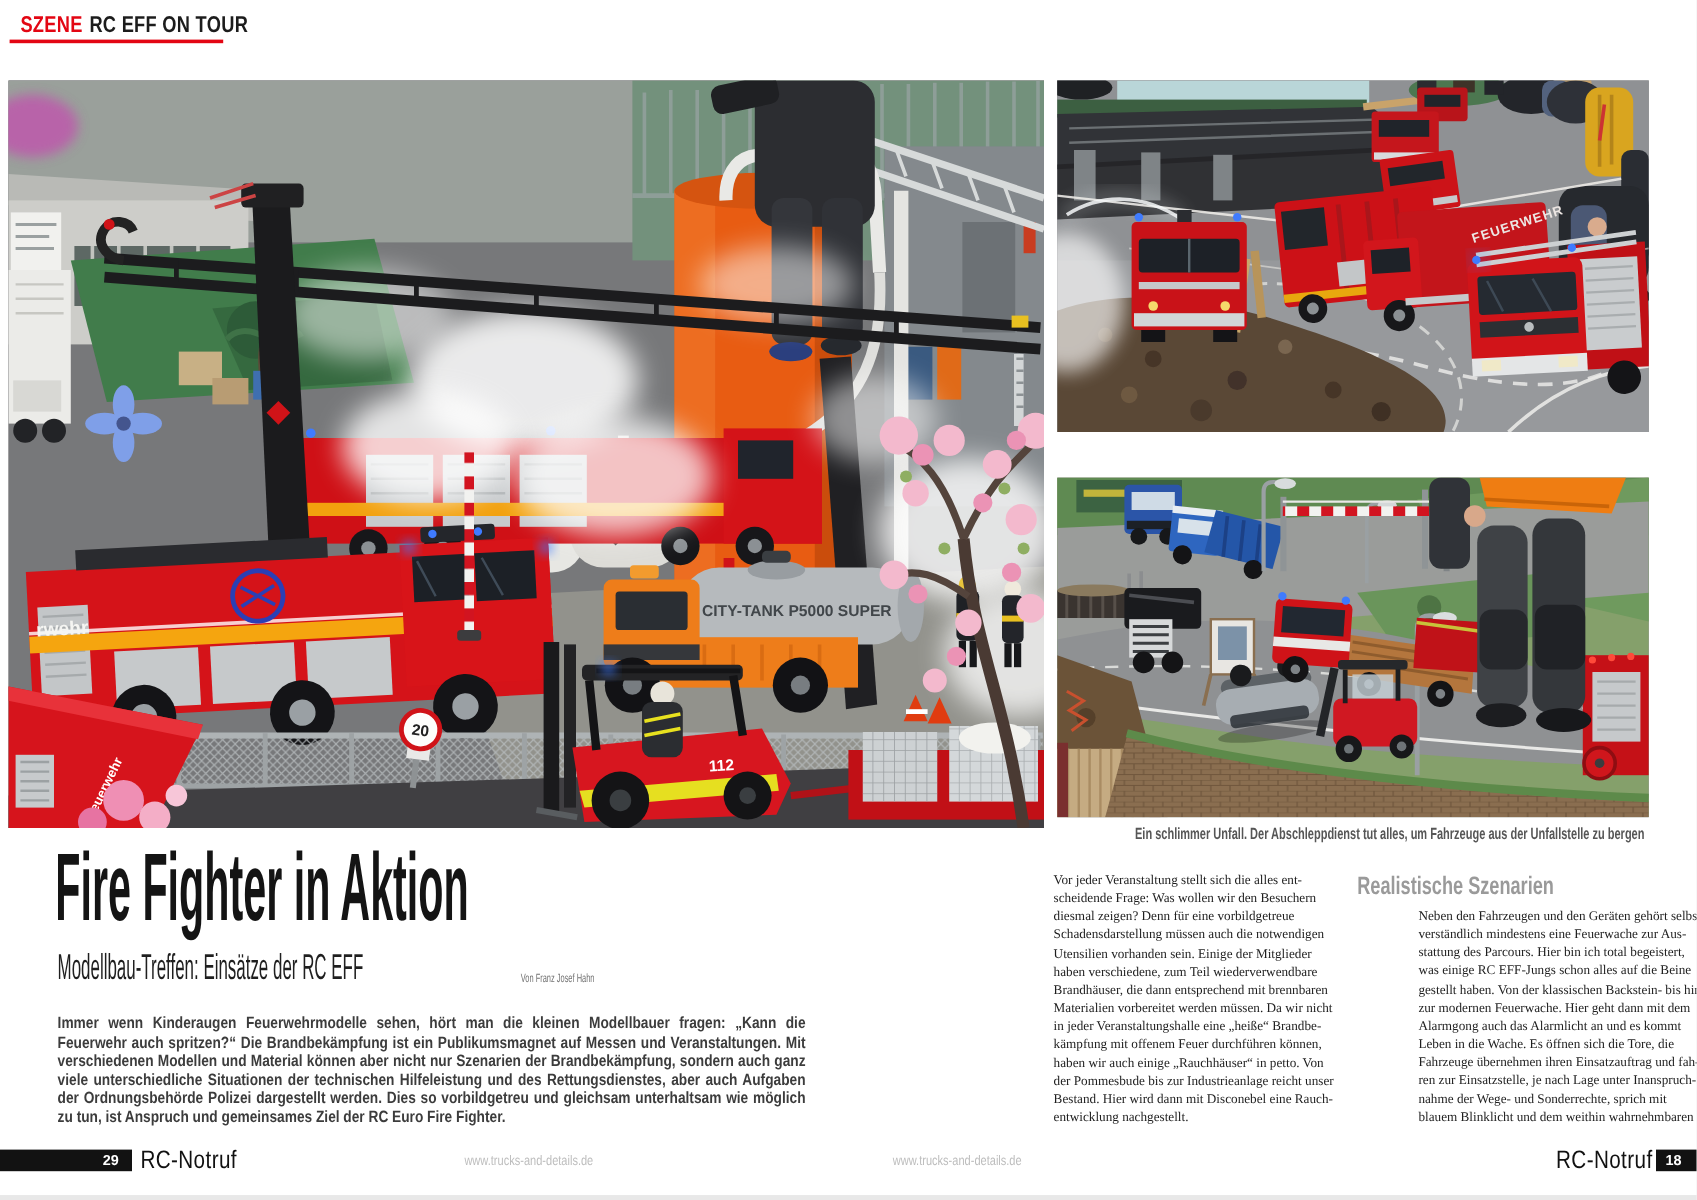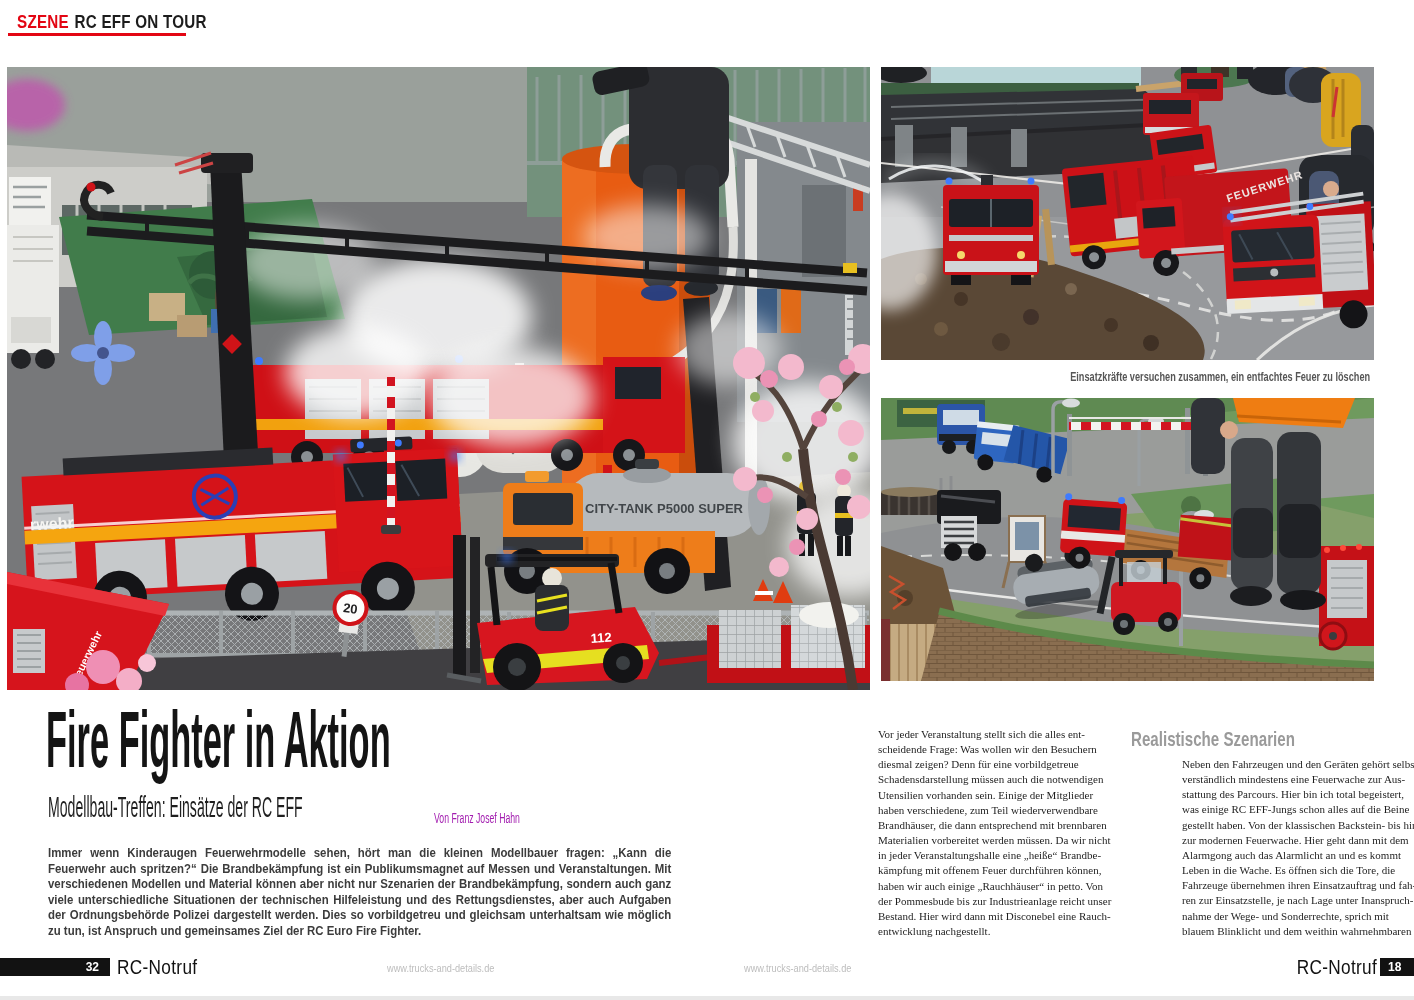--- a/index.html
+++ b/index.html
@@ -15,21 +15,21 @@
   
   .photo{background:#888;}
   .photo svg{display:block;width:100%;height:100%;}
   .cap{text-align:right;font-size:13.5px;font-weight:700;color:#565656;}
   .cap .cxr{transform:scaleX(.68);}
   
   .headline{left:46px;top:700px;font-size:80px;font-weight:700;color:#141414;line-height:1;}
   .headline .cx{transform:scaleX(.43);letter-spacing:0;}
   .subtitle{left:48px;top:790px;font-size:30px;font-weight:400;color:#1f1f1f;}
   .subtitle .cx{transform:scaleX(.47);}
-  .byline{left:434px;top:810px;font-size:14px;color:#a21caf;text-align:center;}
+  .byline{left:434px;top:810px;font-size:10px;color:#737373;text-align:center;}
   .byline .cx{transform:scaleX(.62);}
   .lead{left:48px;top:845px;width:742px;font-size:13.6px;font-weight:700;color:#3c3c3c;
         line-height:15.6px;text-align:justify;transform:scaleX(.84);transform-origin:0 0;}
   .bodycol{font-family:"Liberation Serif",serif;font-size:11px;line-height:15.15px;
            color:#1e1e1e;white-space:pre;}
   .col1{left:878px;top:727px;}
   .col2{left:1170px;top:757px;margin-left:12px;}
   .colhead{left:1131px;top:727px;font-size:21px;font-weight:700;color:#9a9a9a;}
   .colhead .cx{transform:scaleX(.72);}
   
@@ -527,23 +527,20 @@
       <rect x="352" y="230" width="16" height="9" fill="#f0e9c8"></rect>
           <rect x="416" y="230" width="16" height="9" fill="#f0e9c8"></rect>
       <path d="M352 142 L486 130 M352 150 L486 138" stroke="#cdd0d2" stroke-width="4"></path>
       <circle cx="354" cy="146" r="4.5" fill="#3f7bff" filter="url(#t-b1)"></circle>
       <circle cx="352" cy="146" r="3.5" fill="#3f7bff"></circle>
           <circle cx="432" cy="140" r="3.5" fill="#3f7bff"></circle>
       <circle cx="470" cy="250" r="14" fill="#141417"></circle>
     </g>
   </svg>
   </div>
-  <div class="abs cap" style="right:44px;top:369px">
-    <span class="cxr">Einsatzkräfte versuchen zusammen, ein entfachtes Feuer zu löschen</span>
-  </div>
 
   <div class="abs photo" style="left:881px;top:398px;width:493px;height:283px">
   <svg viewBox="0 0 493 283" preserveAspectRatio="none">
     <defs>
       <pattern id="b-brick" width="16" height="9" patternUnits="userSpaceOnUse">
         <rect width="16" height="9" fill="#8a6e50"></rect>
         <path d="M0 0H16M0 4.5H16M8 0V4.5M0 4.5V9M16 4.5V9" stroke="#6f563c" stroke-width="1"></path>
       </pattern>
       <pattern id="b-rw" width="20" height="8" patternUnits="userSpaceOnUse">
         <rect width="10" height="8" fill="#d21420"></rect>
@@ -691,20 +688,23 @@
       <rect x="352" y="110" width="40" height="50" rx="10" fill="#26282c"></rect>
       <rect x="398" y="106" width="42" height="54" rx="10" fill="#202226"></rect>
       <ellipse cx="370" cy="198" rx="21" ry="10" fill="#1c1d20"></ellipse>
       <ellipse cx="422" cy="202" rx="23" ry="10" fill="#17181b"></ellipse>
       <circle cx="348" cy="32" r="9" fill="#d8a88a"></circle>
       <polygon points="352,0 474,0 462,30 358,24" fill="#ef7d12"></polygon>
       <path d="M356 18l104 6" stroke="#c96408" stroke-width="3"></path>
     </g>
   </svg>
   </div>
+  <div class="abs cap" style="right:44px;top:687px">
+    <span class="cxr">Ein schlimmer Unfall. Der Abschleppdienst tut alles, um Fahrzeuge aus der Unfallstelle zu bergen</span>
+  </div>
 
   <div class="abs headline">
     <span class="cx">Fire Fighter in Aktion</span>
   </div>
   <div class="abs subtitle">
     <span class="cx">Modellbau-Treffen: Einsätze der RC EFF</span>
   </div>
   <div class="abs byline">
     <span class="cx">Von Franz Josef Hahn</span>
   </div>
@@ -734,21 +734,21 @@
 gestellt haben. Von der klassischen Backstein- bis hin
 zur modernen Feuerwache. Hier geht dann mit dem
 Alarmgong auch das Alarmlicht an und es kommt
 Leben in die Wache. Es öffnen sich die Tore, die
 Fahrzeuge übernehmen ihren Einsatzauftrag und fah-
 ren zur Einsatzstelle, je nach Lage unter Inanspruch-
 nahme der Wege- und Sonderrechte, sprich mit
 blauem Blinklicht und dem weithin wahrnehmbaren</div>
 
   <div class="abs fbar fbar-left">
-    <span>32</span>
+    <span>29</span>
   </div>
   <div class="abs fmag fmag-left">
     <span class="cx">RC-Notruf</span>
   </div>
   <div class="abs furl furl-left">
     <span class="cx">www.trucks-and-details.de</span>
   </div>
   <div class="abs furl furl-right">
     <span class="cx">www.trucks-and-details.de</span>
   </div>

